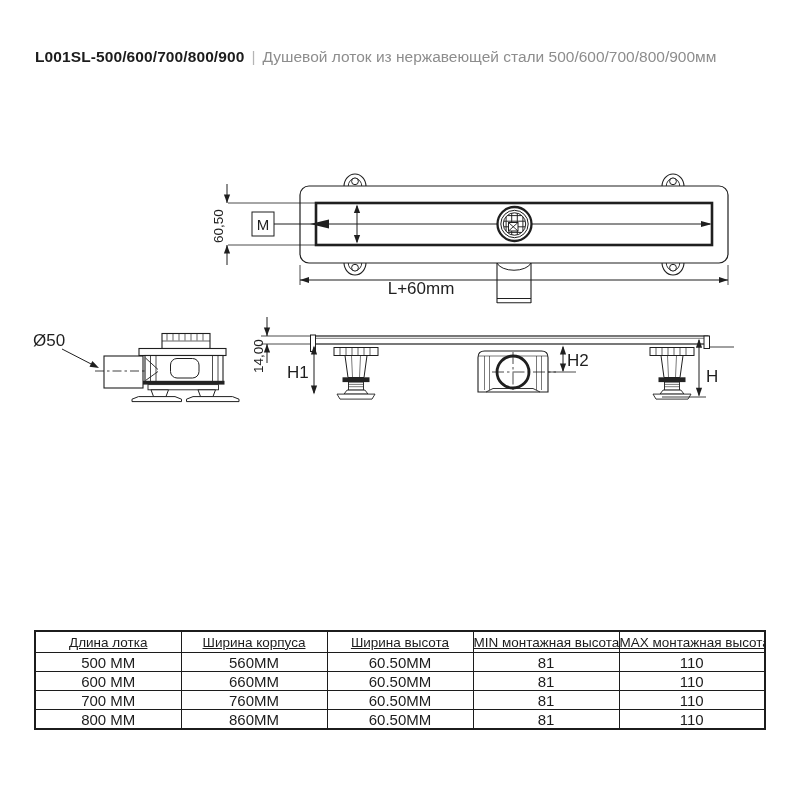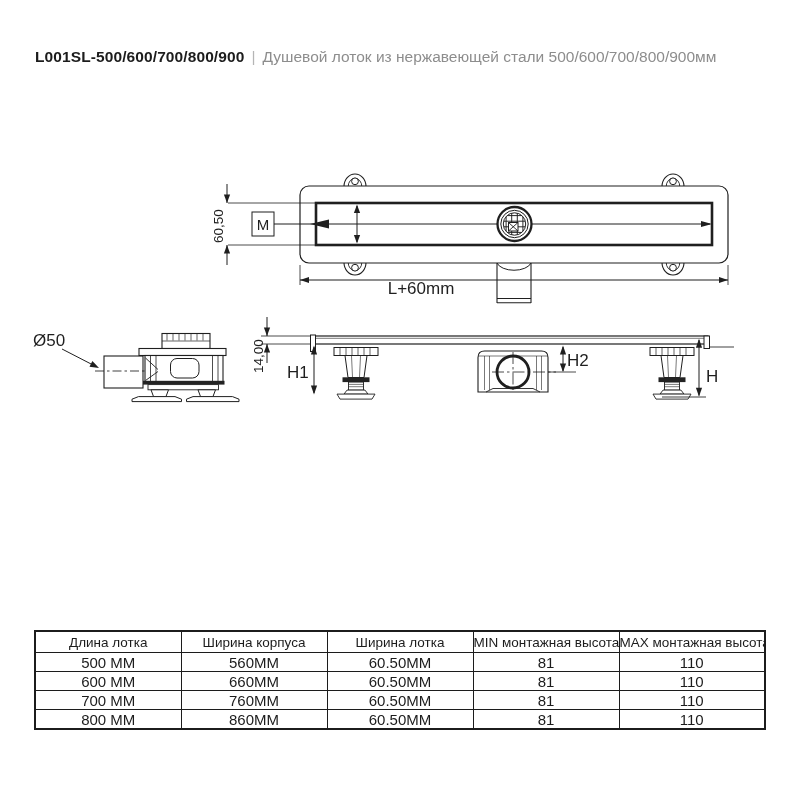--- a/index.html
+++ b/index.html
@@ -22,21 +22,21 @@
   
   table.spec{
     position:absolute;left:34px;top:630px;width:732px;
     border-collapse:collapse;table-layout:fixed;
     border:2px solid #1c1c1c;
   }
   table.spec th,table.spec td{
     border:1.6px solid #1c1c1c;text-align:center;vertical-align:middle;
     padding:0;color:#1c1c1c;font-weight:400;overflow:hidden;white-space:nowrap;
   }
-  table.spec th{height:20px;font-size:13.5px;}
+  table.spec th{height:20px;font-size:13.5px;text-decoration:underline;}
   table.spec td{height:18px;font-size:15px;}
 </style>
 </head>
 <body>
 
 <div class="title">
   <span class="model">L001SL-500/600/700/800/900</span><span class="sep">|</span><span class="sub">Душевой лоток из нержавеющей стали 500/600/700/800/900мм</span>
 </div>
 
 <svg class="drawing" width="800" height="620" viewBox="0 0 800 620">
@@ -257,21 +257,21 @@
       <text class="dimtxt" x="706" y="382" stroke="none">H</text>
     </g>
   </g>
 </svg>
 
 <table class="spec">
   <thead>
     <tr>
       <th>Длина лотка</th>
       <th>Ширина корпуса</th>
-      <th>Ширина лотка</th>
+      <th>Ширина высота</th>
       <th>MIN монтажная высота</th>
       <th>MAX монтажная высота</th>
     </tr>
   </thead>
   <tbody>
     <tr>
       <td>500 MM</td>
       <td>560MM</td>
       <td>60.50MM</td>
       <td>81</td>

